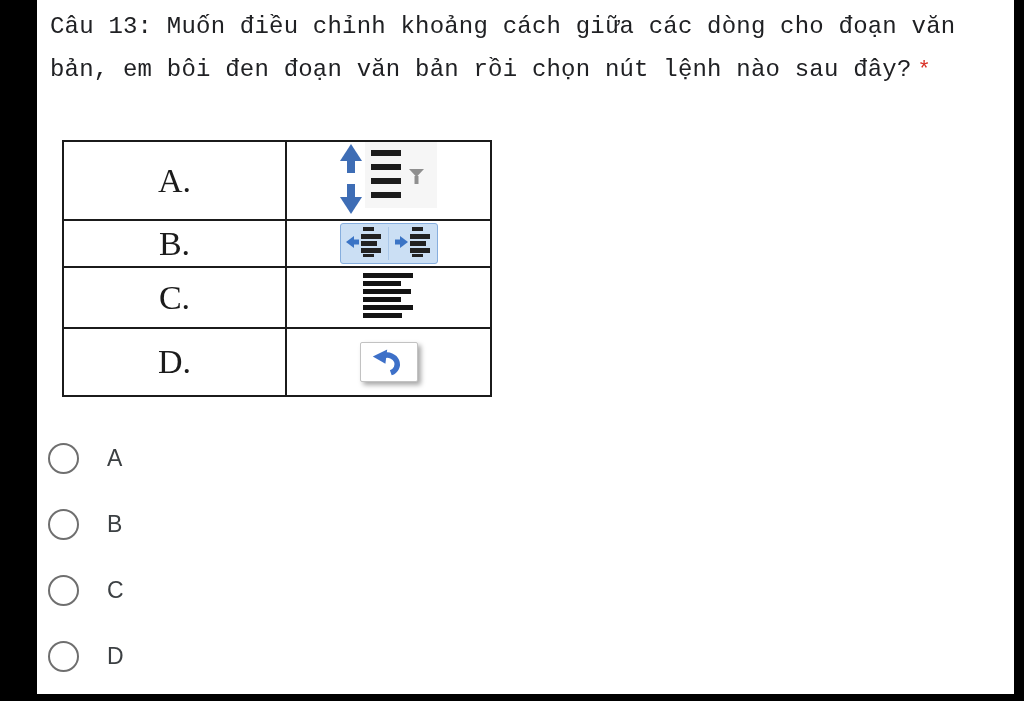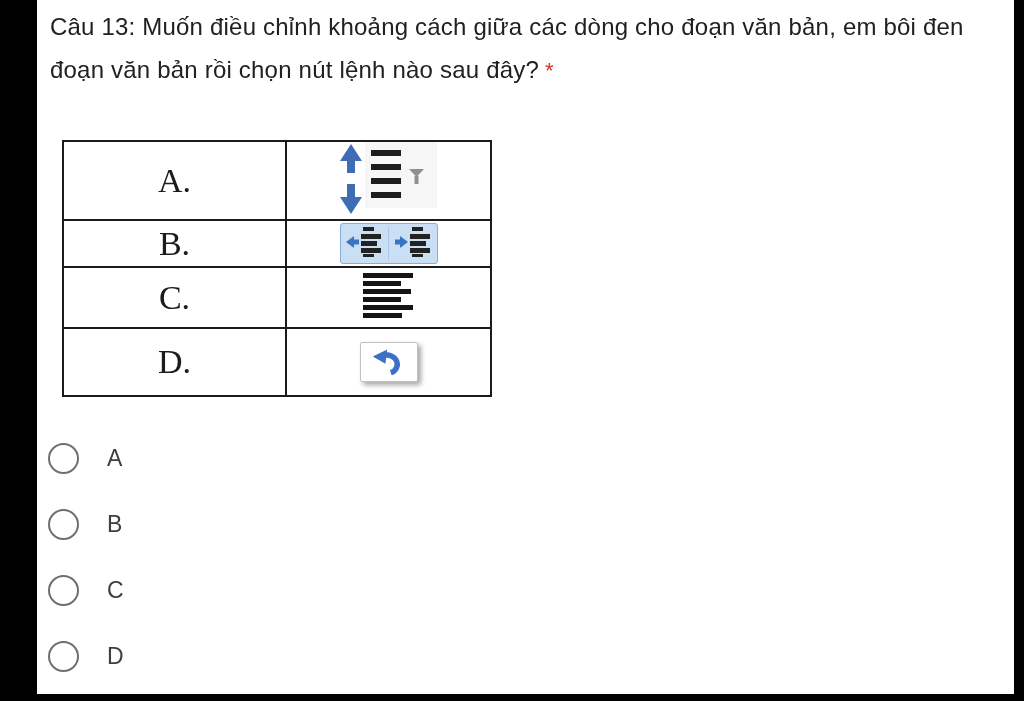--- a/index.html
+++ b/index.html
@@ -18,20 +18,21 @@
   }
   
   .question {
     position:absolute;
     left:13px; top:5px;
     width:948px;
     font-size:24px;
     line-height:43px;
     color:#202124;
     letter-spacing:0.2px;
+    font-family:Liberation Mono, monospace;
   }
   .required-marker {
     color:#d93025;
     margin-left:6px;
     font-size:22px;
   }
   
   .answer-table {
     position:absolute;
     left:25px; top:140px;

